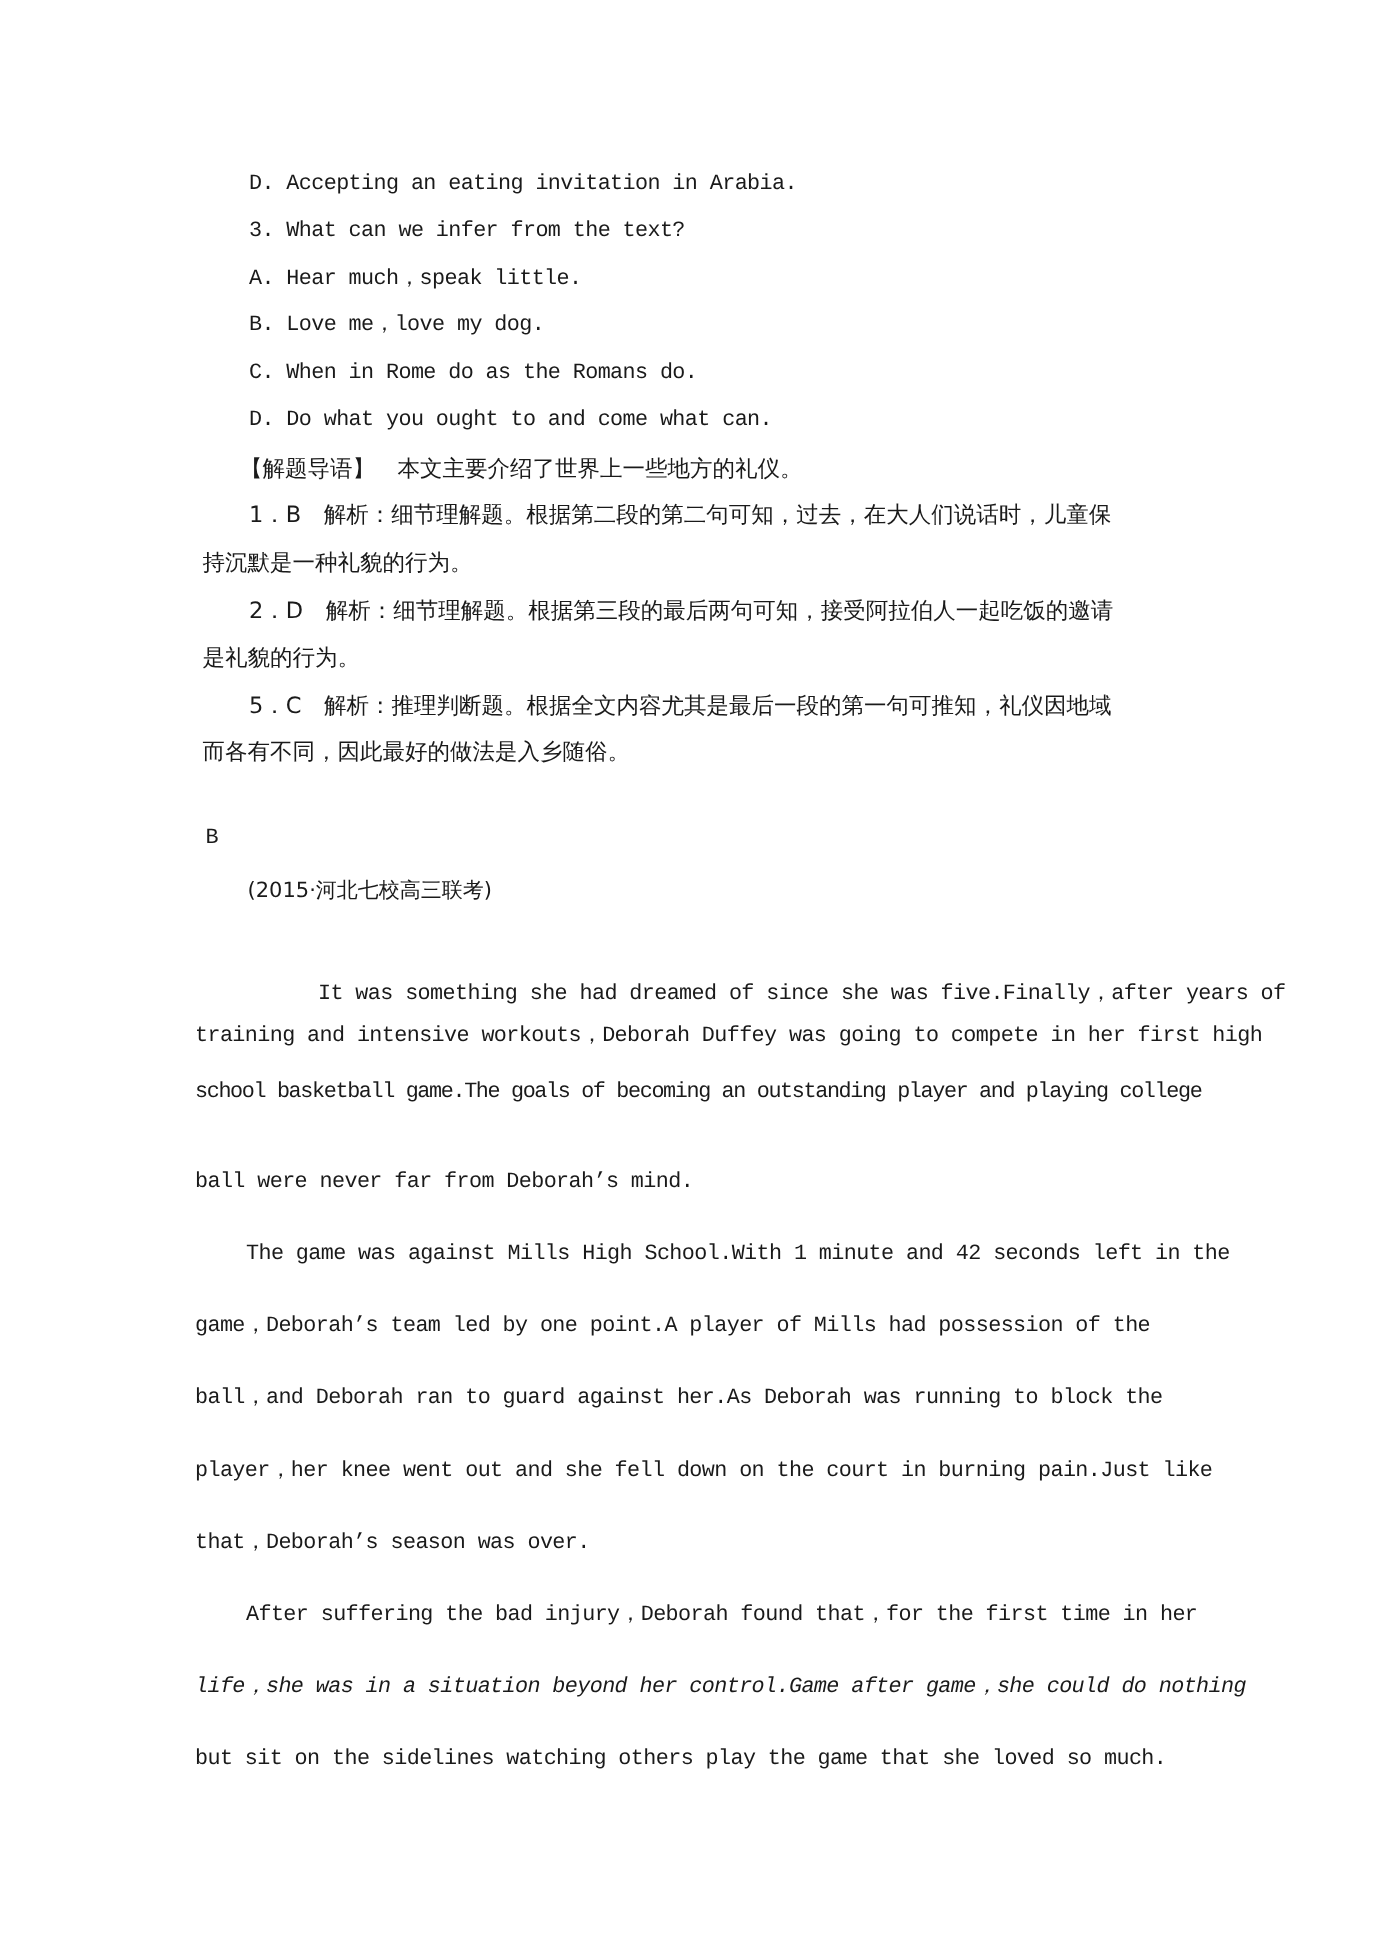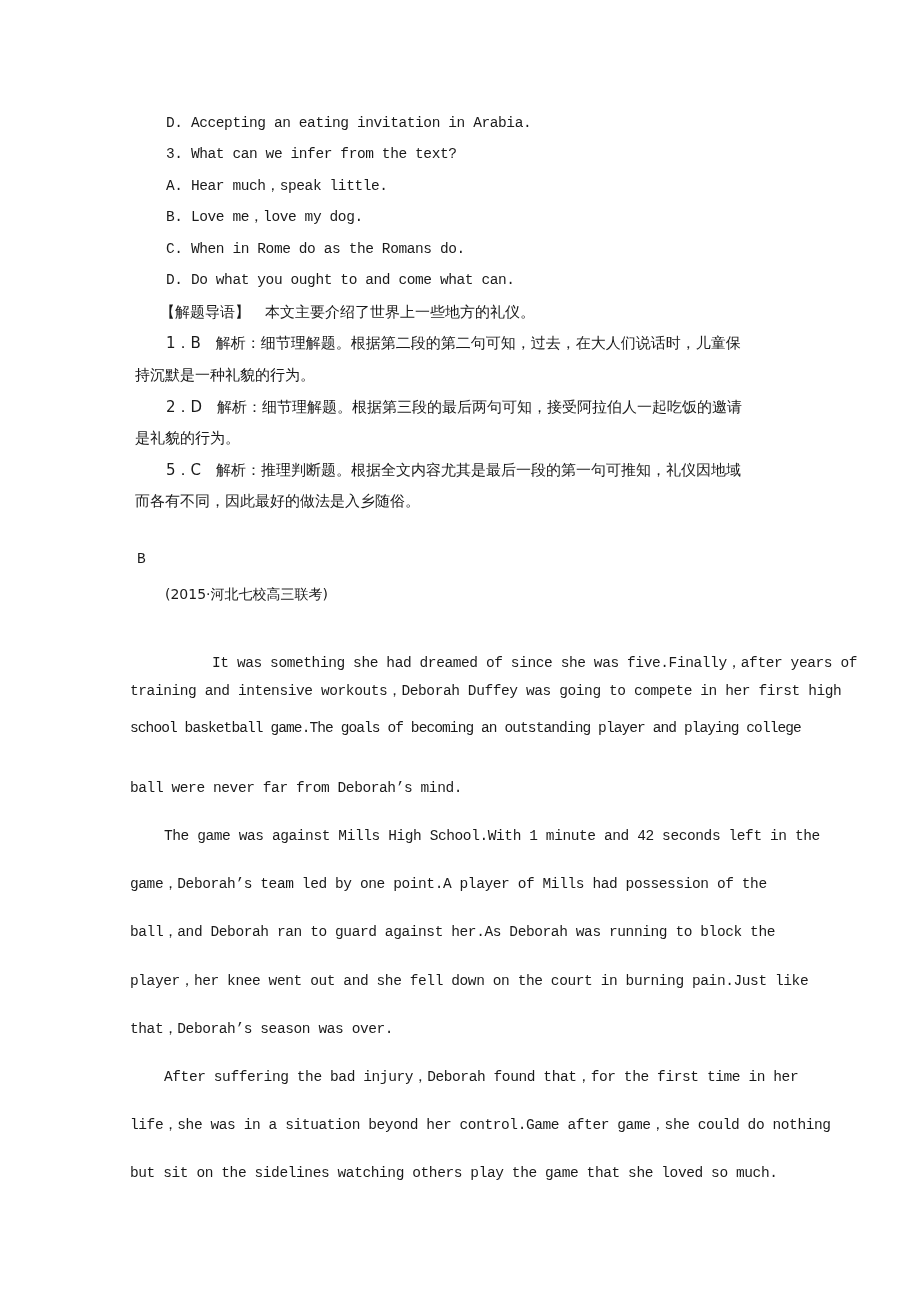--- a/index.html
+++ b/index.html
@@ -39,16 +39,16 @@
   <div class="line mono" style="left:130px; top:718px; letter-spacing:-0.9px;text-align:center;">school basketball game.The goals of becoming an outstanding player and playing college</div>
   <div class="line mono" style="left:130px; top:778px;">ball were never far from Deborah’s mind.</div>
 
   <div class="line mono" style="left:164px; top:826px;">The game was against Mills High School.With 1 minute and 42 seconds left in the</div>
   <div class="line mono" style="left:130px; top:922px;">ball，and Deborah ran to guard against her.As Deborah was running to block the</div>
   <div class="line mono" style="left:130px; top:874px;">game，Deborah’s team led by one point.A player of Mills had possession of the</div>
   <div class="line mono" style="left:130px; top:971px;">player，her knee went out and she fell down on the court in burning pain.Just like</div>
   <div class="line mono" style="left:130px; top:1019px;">that，Deborah’s season was over.</div>
 
   <div class="line mono" style="left:164px; top:1067px;">After suffering the bad injury，Deborah found that，for the first time in her</div>
-  <div class="line mono" style="left:130px; top:1115px;">life，she was in a situation beyond her control.Game after game，she could do nothing</div>
+  <div class="line mono" style="left:130px; top:1115px;font-style:italic;">life，she was in a situation beyond her control.Game after game，she could do nothing</div>
   <div class="line mono" style="left:130px; top:1163px;">but sit on the sidelines watching others play the game that she loved so much.</div>
 
 </div>
 
 </body></html>

